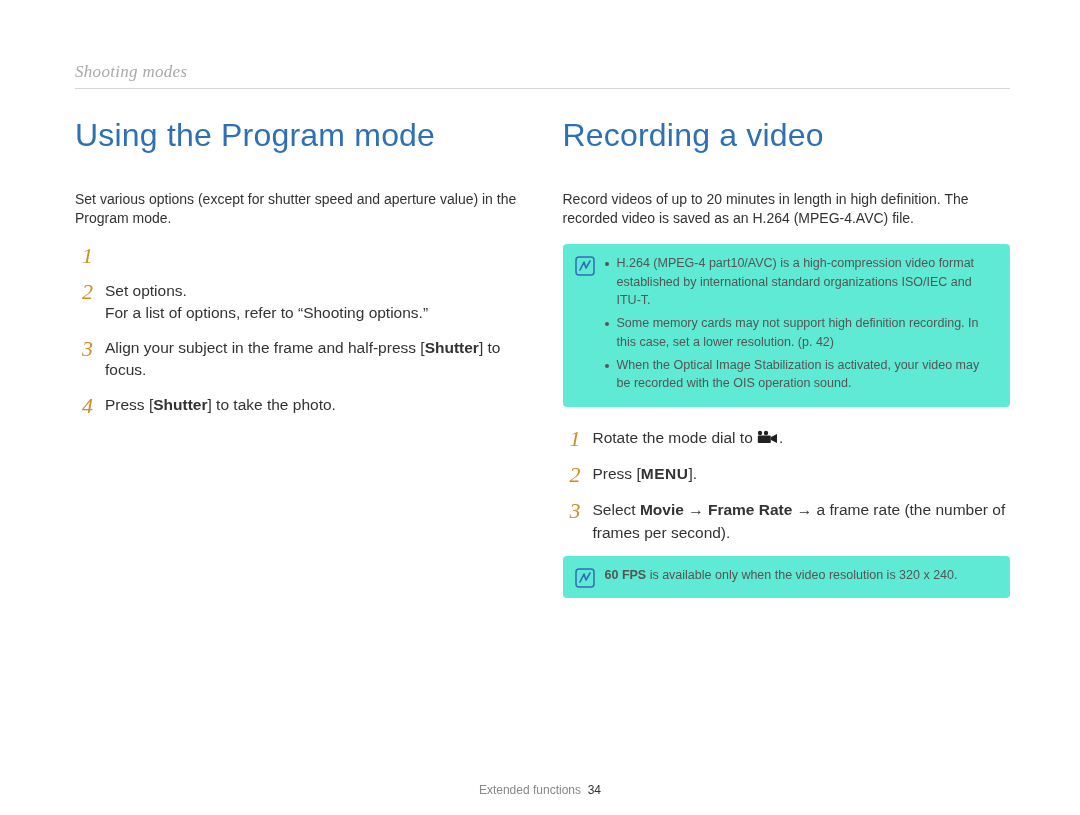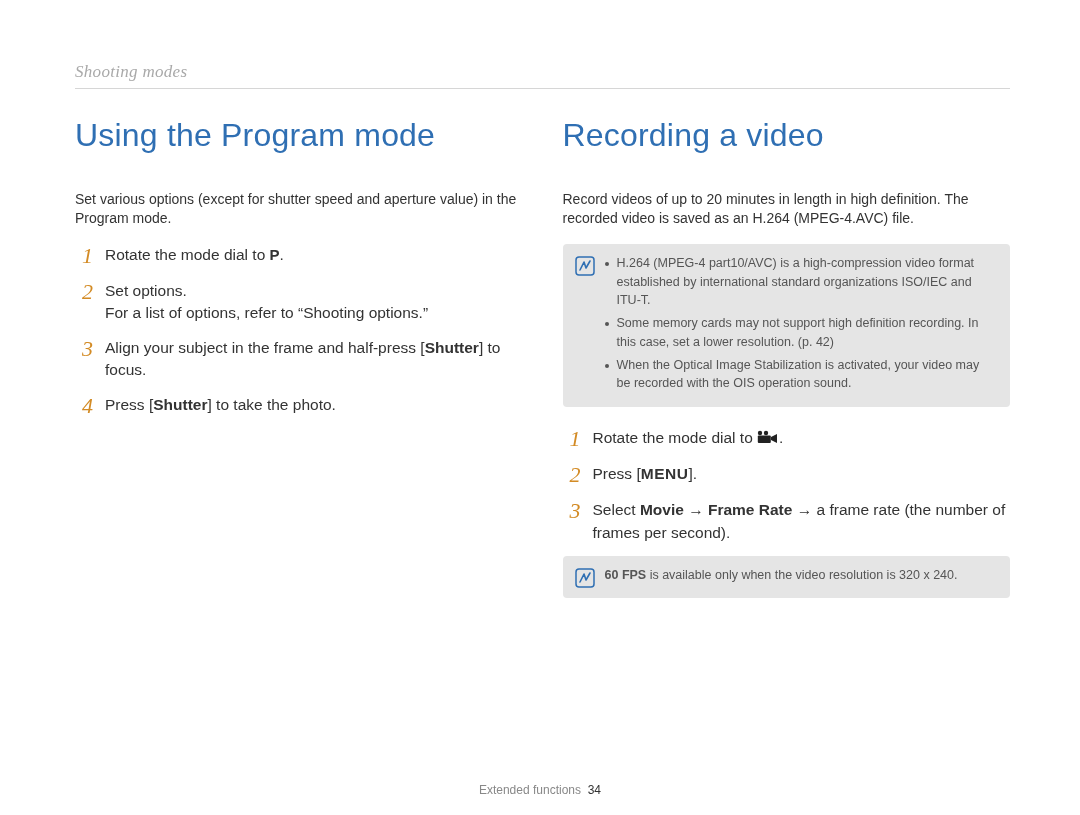--- a/index.html
+++ b/index.html
@@ -13,21 +13,21 @@
   .steps { list-style: none; }
   .steps > li { display: flex; gap: 12px; margin-bottom: 12px; }
   .num { font-family: Georgia, 'Times New Roman', serif; font-style: italic; font-size: 22px; color: #d38b25; line-height: 1.1; width: 18px; text-align: right; flex: 0 0 auto; }
   .step-body { font-size: 15.5px; color: #333; line-height: 1.45; }
   .step-sub { font-size: 14px; color: #333; line-height: 1.45; margin-top: 10px; }
   .step-sub .bullet-dot { display: inline-block; width: 5px; height: 5px; background: #333; border-radius: 50%; vertical-align: middle; margin-right: 7px; position: relative; top: -2px; }
   .icon-p { font-family: Arial, sans-serif; font-weight: 700; font-size: 15px; }
   .icon-movie { display: inline-block; vertical-align: middle; }
   .bold { font-weight: 700; }
   .menu-glyph { font-weight: 700; letter-spacing: 0.5px; }
-  .note-box { background: #e5e5e5; border-radius: 4px; padding: 10px 14px 10px 12px; display: flex; gap: 10px; margin: 8px 0 20px 0; }
+  .note-box { background: #5eead4; border-radius: 4px; padding: 10px 14px 10px 12px; display: flex; gap: 10px; margin: 8px 0 20px 0; }
   .note-icon { width: 20px; height: 20px; flex: 0 0 auto; margin-top: 2px; }
   .note-icon svg { display: block; }
   .note-list { list-style: none; font-size: 12.5px; color: #555; line-height: 1.5; }
   .note-list li { position: relative; padding-left: 12px; margin-bottom: 4px; }
   .note-list li::before { content: ""; position: absolute; left: 0; top: 8px; width: 4px; height: 4px; background: #555; border-radius: 50%; }
   .note-single { font-size: 12.5px; color: #555; line-height: 1.5; }
   .footer { position: absolute; bottom: 18px; left: 0; right: 0; text-align: center; font-size: 12px; color: #888; }
   .footer .pgnum { color: #333; }
 </style>
 </head>
@@ -38,23 +38,20 @@
 
   <div class="cols">
 
     <div class="col">
       <h2>Using the Program mode</h2>
       <p class="intro">Set various options (except for shutter speed and aperture value) in the Program mode.</p>
 
       <ol class="steps">
         <li>
           <span class="num">1</span>
-          <span class="step-body">
-            <span>Rotate the mode dial to </span><span class="icon-p">P</span><span>.</span>
-          </span>
         </li>
         <li>
           <span class="num">2</span>
           <span class="step-body">
             <span>Set options.</span><br>
             <span>For a list of options, refer to “Shooting options.”</span>
           </span>
         </li>
         <li>
           <span class="num">3</span>

